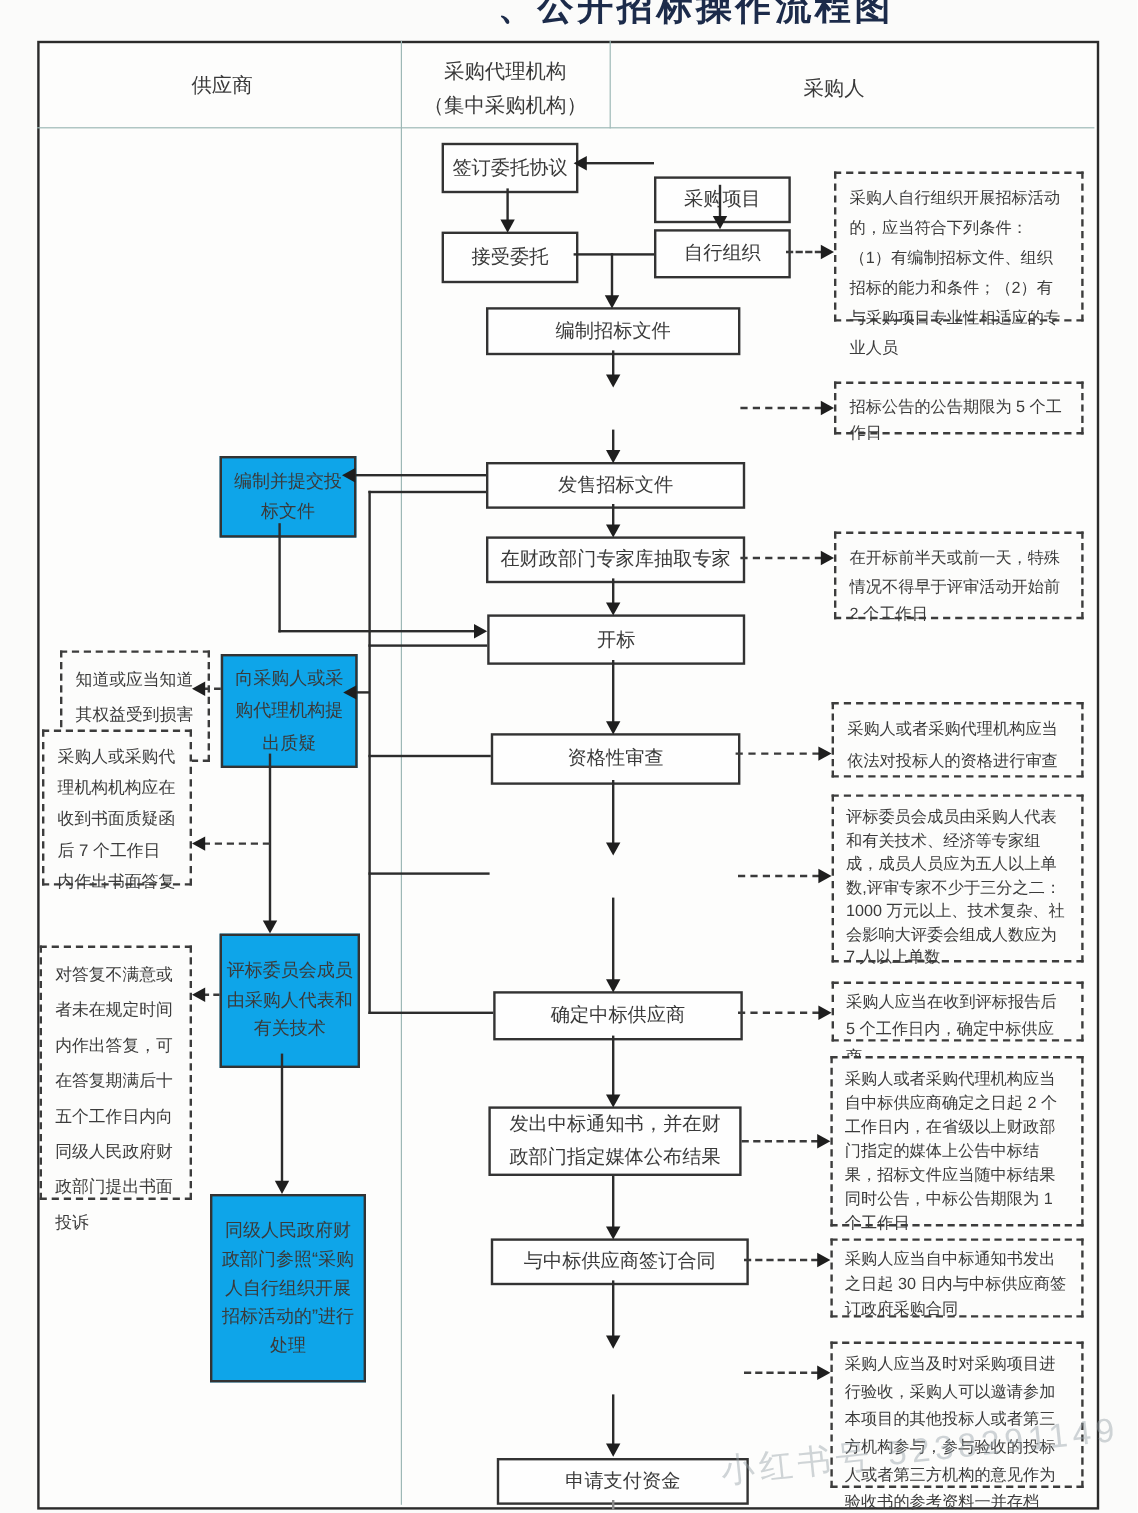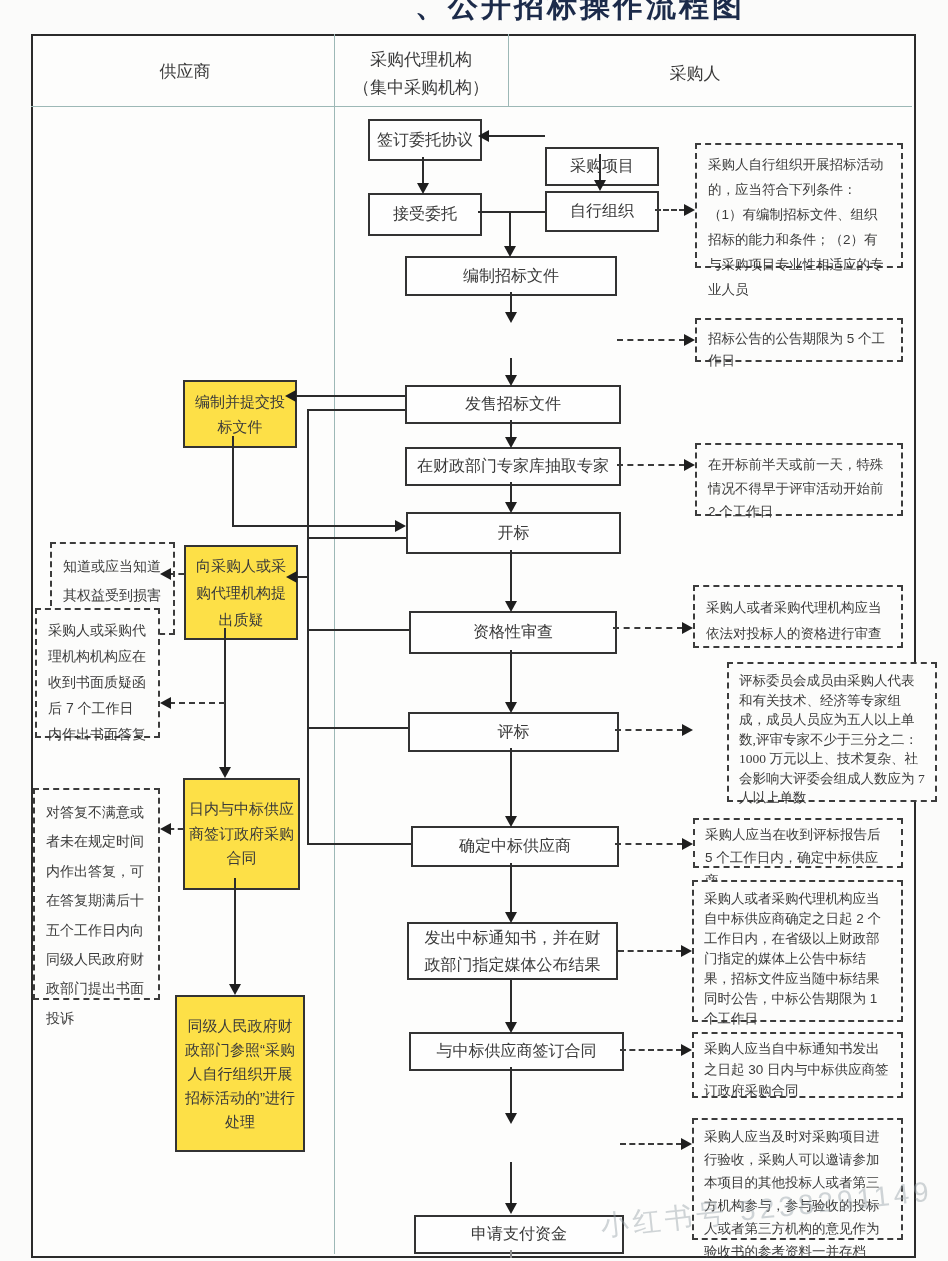--- a/index.html
+++ b/index.html
@@ -4,21 +4,21 @@
 <style>
   html,body{margin:0;padding:0;background:#ffffff;}
   #page{position:relative;width:948px;height:1261px;overflow:hidden;
         background:#fbfbfa;font-family:"Liberation Sans","DejaVu Sans",sans-serif;color:#333;}
   .title{position:absolute;font-weight:bold;font-size:30px;letter-spacing:3px;color:#1c2b4a;}
   .colhead{position:absolute;font-size:17px;color:#3a3a3a;text-align:center;}
   .grid{position:absolute;background:#9db8b6;}
   .obox{position:absolute;border:2px solid #2b2b2b;background:#fdfdfc;}
   .box{position:absolute;border:2px solid #333;background:#fefefe;display:flex;
        align-items:center;justify-content:center;text-align:center;font-size:16px;color:#3a3a3a;}
-  .sbox{position:absolute;border:2px solid #333;background:#fde047;display:flex;
+  .sbox{position:absolute;border:2px solid #333;background:#0ea5e9;display:flex;
         align-items:center;justify-content:center;text-align:center;font-size:15px;
         color:#3a3a3a;line-height:1.7;padding:4px;}
   .note{position:absolute;border:2px dashed #3c3c3c;background:#fcfcfb;font-size:13.5px;
         color:#3b3b3b;padding:8px 11px;box-sizing:border-box;text-align:left;}
   .ln{position:absolute;background:#2c2c2c;}
   .dl{position:absolute;border-top:2px dashed #3a3a3a;height:0;}
   .ar{position:absolute;width:0;height:0;border-top:6px solid transparent;
       border-bottom:6px solid transparent;border-left:11px solid #1e1e1e;}
   .al{position:absolute;width:0;height:0;border-top:6px solid transparent;
       border-bottom:6px solid transparent;border-right:11px solid #1e1e1e;}
@@ -47,40 +47,39 @@
 
   <div class="box" style="left:368px;top:119px;width:110px;height:38px;font-family:Liberation Mono, monospace;">签订委托协议</div>
   <div class="box" style="left:545px;top:104px;width:110px;height:35px;margin-top:43px;">采购项目</div>
   <div class="box" style="left:368px;top:193px;width:110px;height:39px;">接受委托</div>
   <div class="box" style="left:545px;top:191px;width:110px;height:37px;">自行组织</div>
   <div class="box" style="left:405px;top:256px;width:208px;height:36px;">编制招标文件</div>
   <div class="box" style="left:405px;top:385px;width:212px;height:35px;">发售招标文件</div>
   <div class="box" style="left:405px;top:447px;width:212px;height:35px;">在财政部门专家库抽取专家</div>
   <div class="box" style="left:406px;top:512px;width:211px;height:38px;">开标</div>
   <div class="box" style="left:409px;top:611px;width:204px;height:39px;">资格性审查</div>
-  <div class="box" style="left:408px;top:712px;width:207px;height:36px;">评标</div>
   <div class="box" style="left:411px;top:826px;width:204px;height:37px;">确定中标供应商</div>
   <div class="box" style="left:407px;top:922px;width:211px;height:58px;line-height:1.7;padding:2px 14px;box-sizing:border-box;">发出中标通知书，并在财政部门指定媒体公布结果</div>
   <div class="box" style="left:409px;top:1032px;width:211px;height:35px;">与中标供应商签订合同</div>
   <div class="box" style="left:414px;top:1215px;width:206px;height:35px;">申请支付资金</div>
 
   <div class="sbox" style="left:183px;top:380px;width:102px;height:56px;">编制并提交投标文件</div>
   <div class="sbox" style="left:184px;top:545px;width:102px;height:83px;line-height:1.8;">向采购人或采购代理机构提出质疑</div>
-  <div class="sbox" style="left:183px;top:778px;width:105px;height:100px;line-height:1.65;">日内与中标供应商签订政府采购合同</div>
+  <div class="sbox" style="left:183px;top:778px;width:105px;height:100px;line-height:1.65;">评标委员会成员由采购人代表和有关技术</div>
   <div class="sbox" style="left:175px;top:995px;width:118px;height:145px;line-height:1.6;">同级人民政府财政部门参照“采购人自行组织开展招标活动的”进行处理</div>
 
   <div class="note" style="left:50px;top:542px;width:125px;height:93px;font-size:14px;line-height:2.05;">知道或应当知道其权益受到损害起七个工作日内</div>
   <div class="note" style="left:35px;top:608px;width:125px;height:130px;font-size:14px;line-height:1.85;">采购人或采购代理机构机构应在收到书面质疑函后 7 个工作日内作出书面答复</div>
   <div class="note" style="left:33px;top:788px;width:127px;height:212px;font-size:14px;line-height:2.1;">对答复不满意或者未在规定时间内作出答复，可在答复期满后十五个工作日内向同级人民政府财政部门提出书面投诉</div>
 
   <div class="note" style="left:695px;top:143px;width:208px;height:125px;line-height:1.85;">采购人自行组织开展招标活动的，应当符合下列条件：（1）有编制招标文件、组织招标的能力和条件；（2）有与采购项目专业性相适应的专业人员</div>
   <div class="note" style="left:695px;top:318px;width:208px;height:44px;line-height:1.6;">招标公告的公告期限为 5 个工作日</div>
   <div class="note" style="left:695px;top:443px;width:208px;height:73px;line-height:1.75;">在开标前半天或前一天，特殊情况不得早于评审活动开始前 2 个工作日</div>
   <div class="note" style="left:693px;top:585px;width:210px;height:63px;line-height:1.9;">采购人或者采购代理机构应当依法对投标人的资格进行审查</div>
-  <div class="note" style="left:727px;top:662px;width:210px;height:140px;line-height:1.45;padding:7px 10px;font-family:Liberation Serif, serif;">评标委员会成员由采购人代表和有关技术、经济等专家组成，成员人员应为五人以上单数,评审专家不少于三分之二：1000 万元以上、技术复杂、社会影响大评委会组成人数应为 7 人以上单数</div>
+  <div class="note" style="left:693px;top:662px;width:210px;height:140px;line-height:1.45;padding:7px 10px;">评标委员会成员由采购人代表和有关技术、经济等专家组成，成员人员应为五人以上单数,评审专家不少于三分之二：1000 万元以上、技术复杂、社会影响大评委会组成人数应为 7 人以上单数</div>
   <div class="note" style="left:693px;top:818px;width:210px;height:50px;line-height:1.7;padding:4px 10px;">采购人应当在收到评标报告后 5 个工作日内，确定中标供应商</div>
   <div class="note" style="left:692px;top:880px;width:211px;height:142px;line-height:1.48;padding:7px 10px;">采购人或者采购代理机构应当自中标供应商确定之日起 2 个工作日内，在省级以上财政部门指定的媒体上公告中标结果，招标文件应当随中标结果同时公告，中标公告期限为 1 个工作日</div>
   <div class="note" style="left:692px;top:1032px;width:211px;height:66px;line-height:1.55;padding:5px 10px;">采购人应当自中标通知书发出之日起 30 日内与中标供应商签订政府采购合同</div>
   <div class="note" style="left:692px;top:1118px;width:211px;height:122px;line-height:1.7;padding:6px 10px;">采购人应当及时对采购项目进行验收，采购人可以邀请参加本项目的其他投标人或者第三方机构参与，参与验收的投标人或者第三方机构的意见作为验收书的参考资料一并存档</div>
 
   <div class="ln" style="left:487px;top:135px;width:58px;height:2px;"></div>
   <div class="al" style="left:478px;top:130px;"></div>
 
   <div class="ln" style="left:422px;top:157px;width:2px;height:28px;"></div>
   <div class="ad" style="left:417px;top:183px;"></div>

